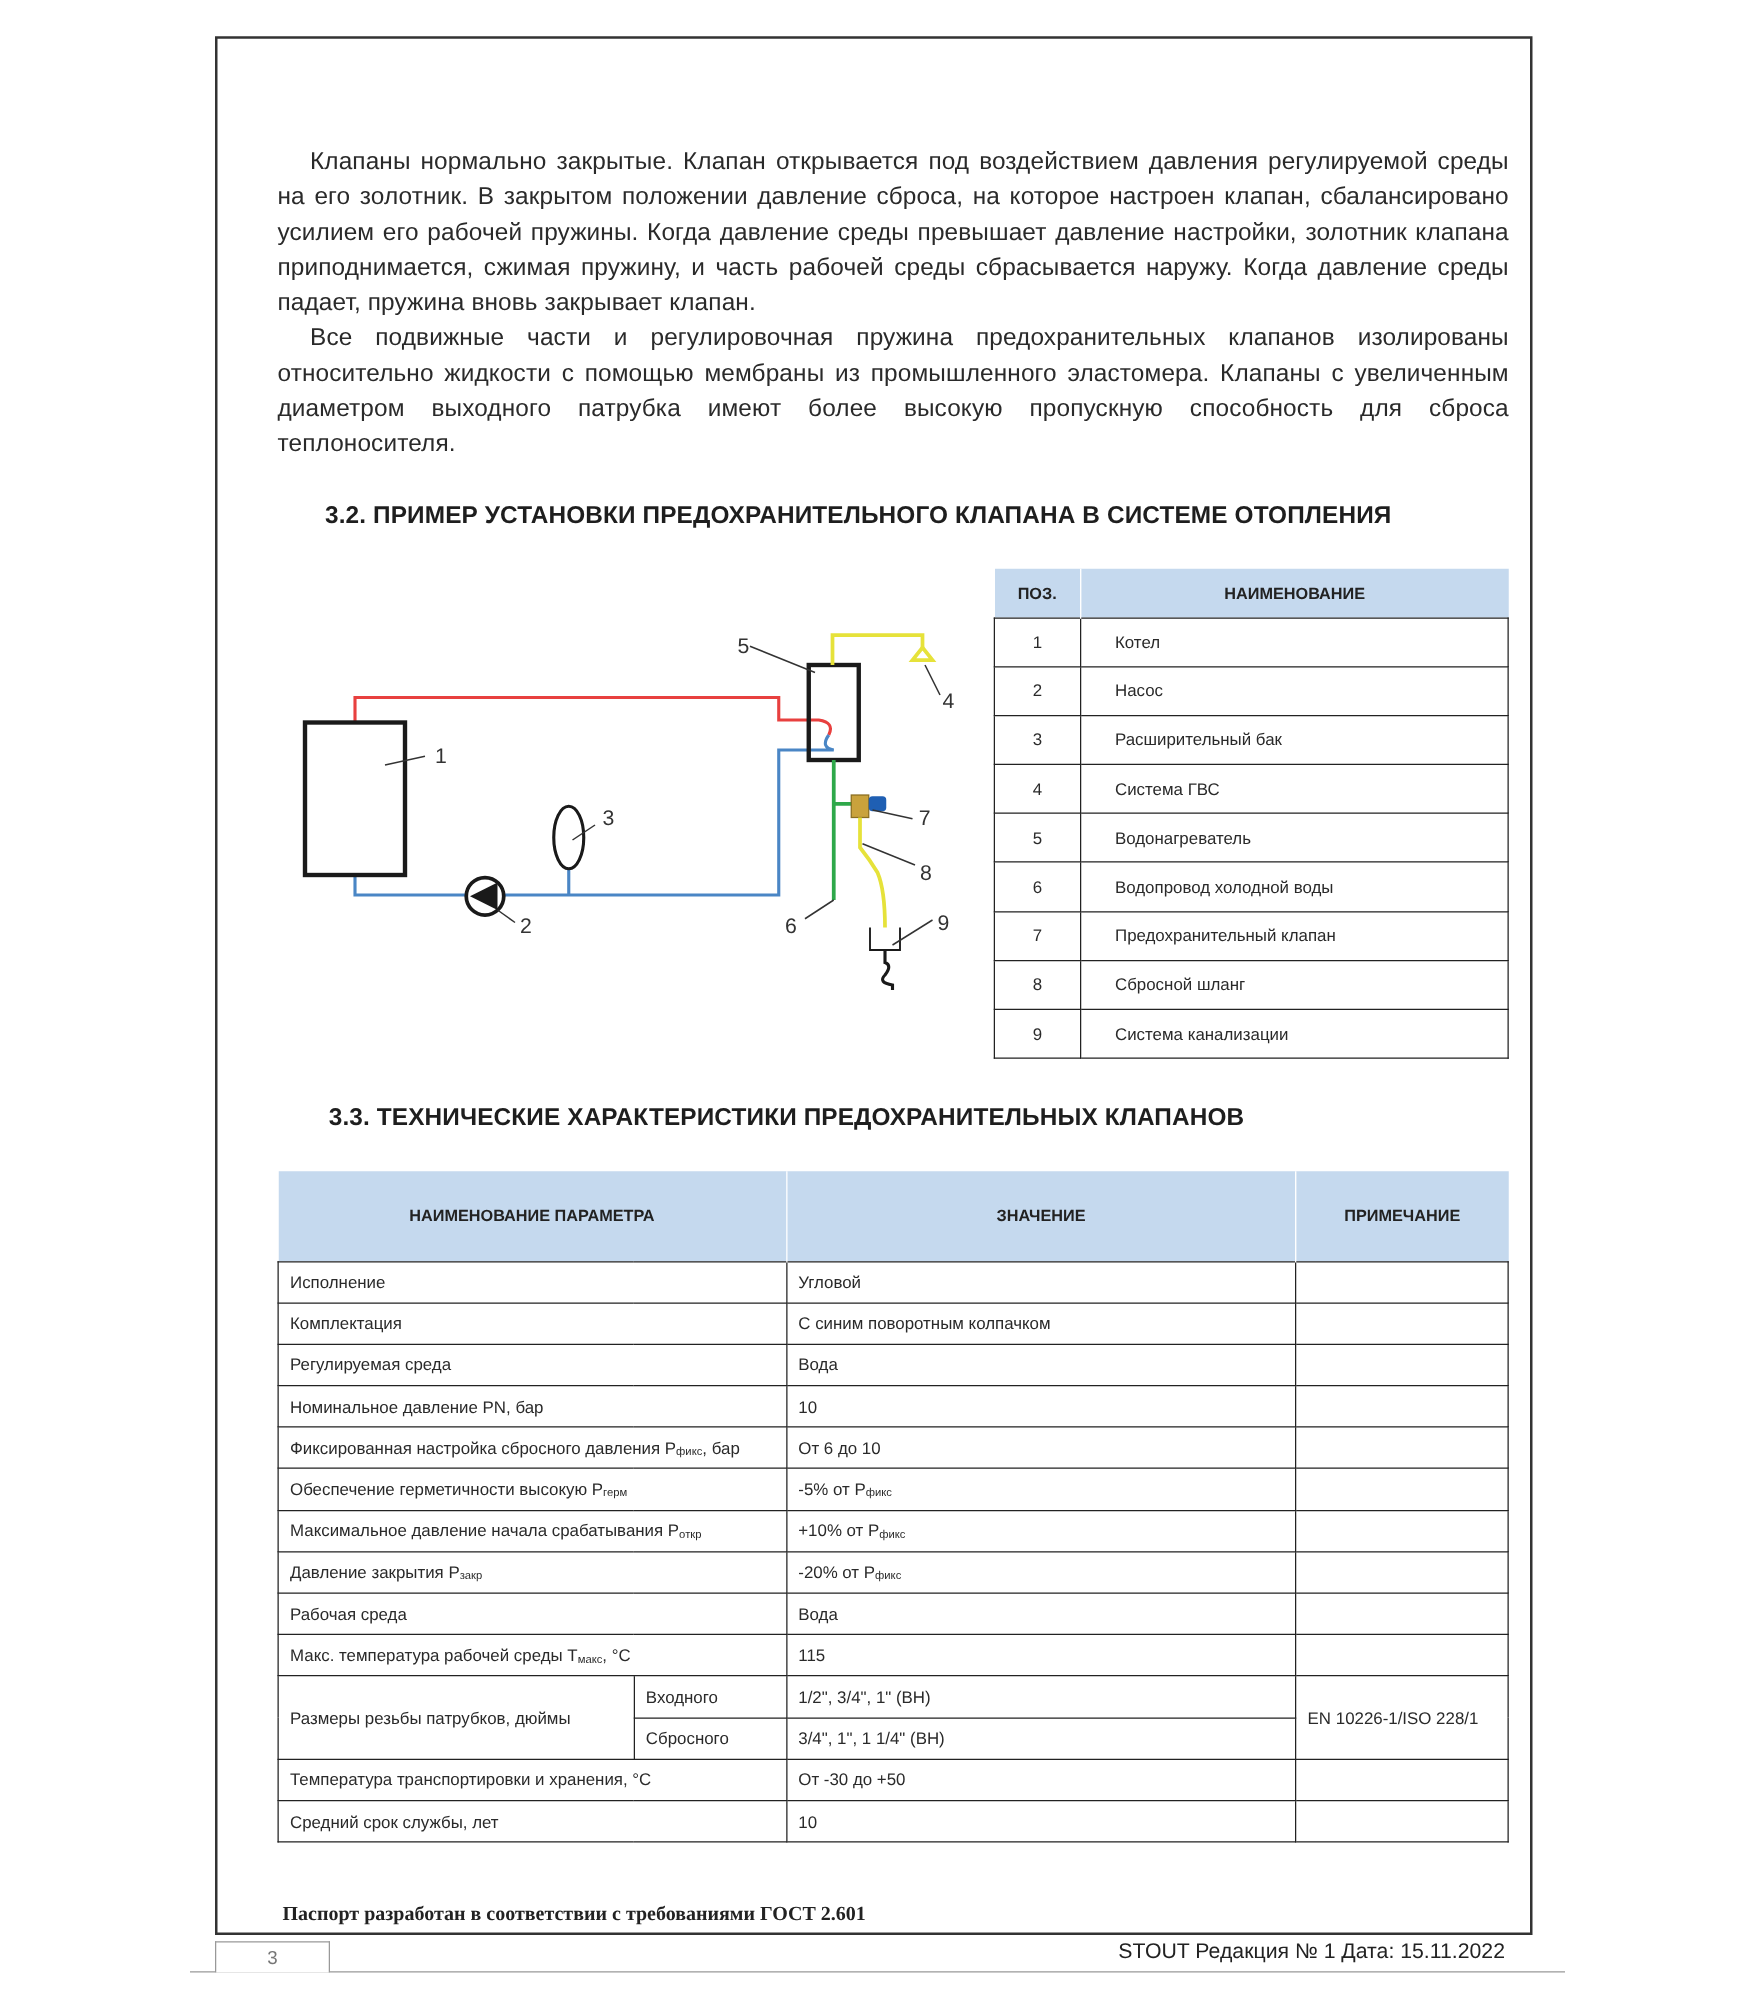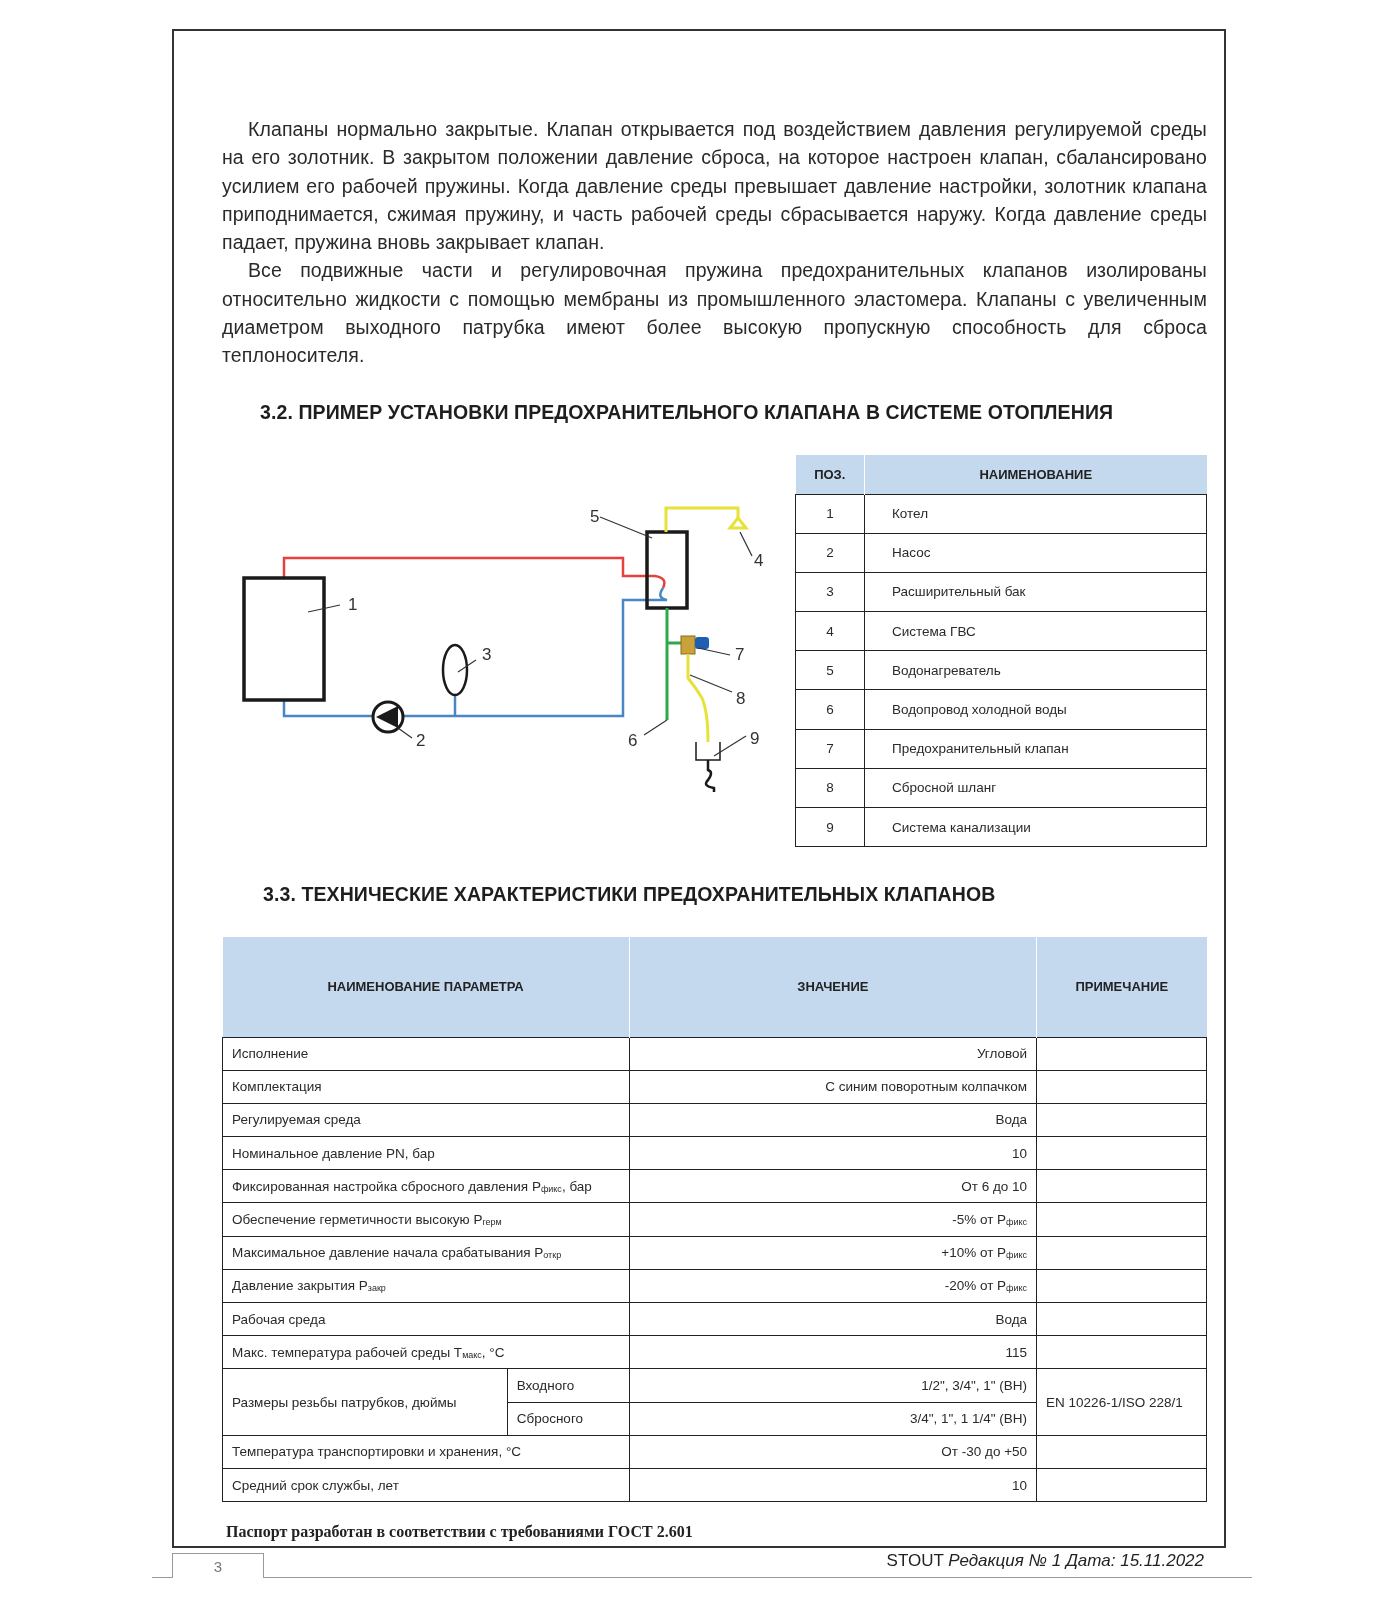--- a/index.html
+++ b/index.html
@@ -40,41 +40,41 @@
     }
     .legend-table td.pos { width: 69px; text-align: center; }
     .legend-table td.name { padding-left: 27px; }
 
     
     .spec-table {
       position: absolute; left: 222px; top: 937px; width: 985px;
       border-collapse: collapse; font-size: 13.5px; color: #2a2a2a;
     }
     .spec-table th {
-      background: #c5d9ee; height: 100px; font-weight: bold; font-size: 13px; color: #222;
+      background: #c5d9ee; height: 72px; font-weight: bold; font-size: 13px; color: #222;
       border-left: 1px solid #ffffff;
     }
     .spec-table th:first-child { border-left: none; }
     .spec-table td {
       height: 33.2px; border: 1.5px solid #222; padding: 0 9px;
     }
-    .spec-table td.val { text-align: right; }
+    .spec-table td.val { text-align: left; }
     .spec-table sub { font-size: 9px; vertical-align: -1px; }
 
     .diagram { position: absolute; left: 230px; top: 480px; width: 560px; height: 330px; }
     .diagram text { font-family: "Liberation Sans", sans-serif; font-size: 17px; fill: #333; }
 
     .footer-gost {
       position: absolute; left: 226px; top: 1523px; font-family: "Liberation Serif", serif;
       font-weight: bold; font-size: 16px; color: #222;
     }
     .footer-rev {
       position: absolute; right: 196px; top: 1551px; font-size: 17px; color: #222; white-space: nowrap;
     }
-    .footer-rev .ital { font-style: italic; }
+    .footer-rev .ital { }
     .footer-line { position: absolute; left: 152px; top: 1577px; width: 1100px; height: 1px; background: #999; }
     .page-tab {
       position: absolute; left: 172px; top: 1553px; width: 92px; height: 25px;
       border: 1px solid #999; border-bottom: none; background: #fff;
       text-align: center; font-size: 15px; line-height: 25px; color: #777;
     }
   </style>
 </head>
 <body>
 

